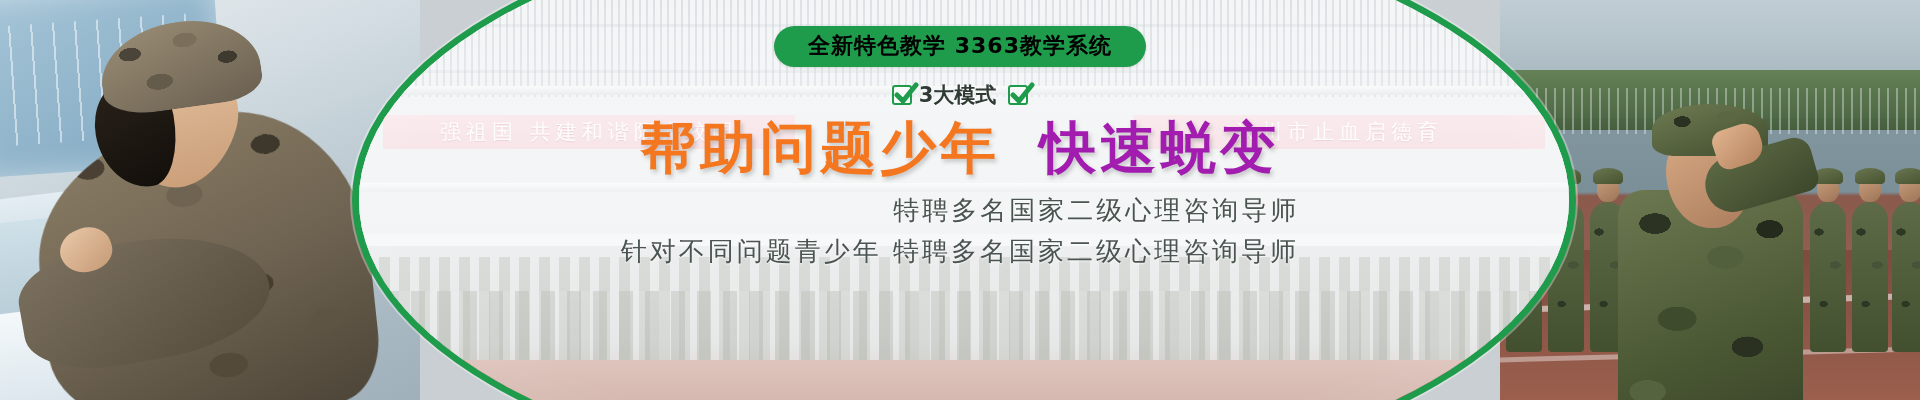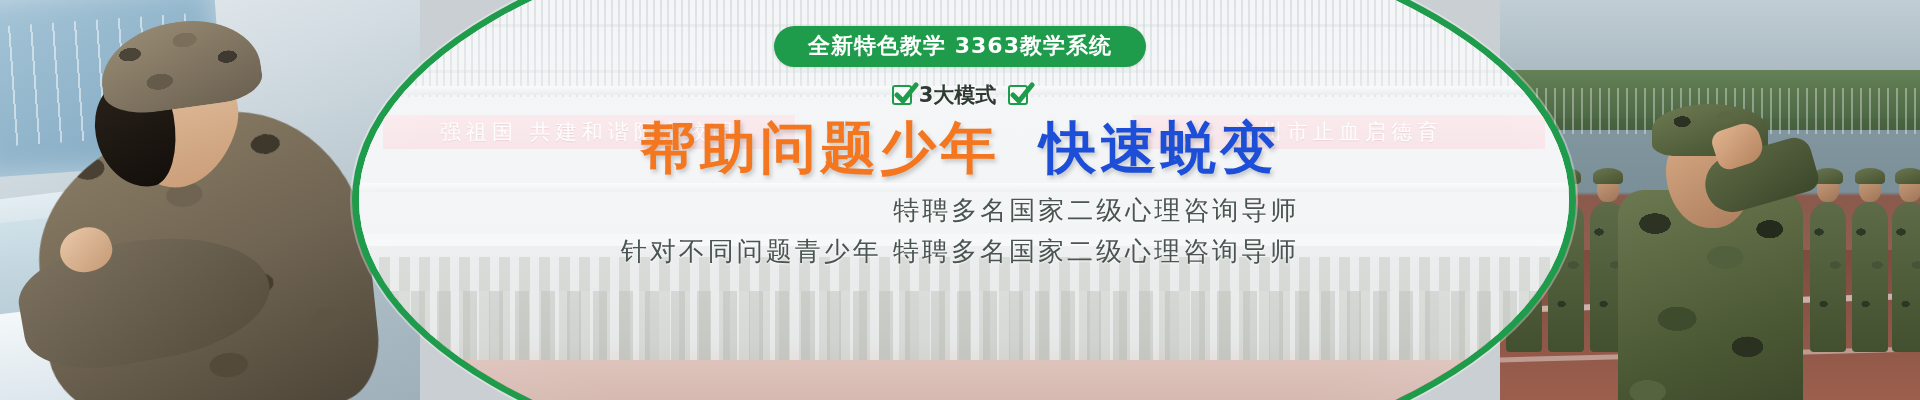--- a/index.html
+++ b/index.html
@@ -265,21 +265,21 @@
 
   
   .content {
     position:absolute; left:0; top:0; width:1920px; height:400px;
     display:flex; flex-direction:column; align-items:center;
     padding-top:26px;
   }
 
   .pill {
     background:#1e9c4b;
-    color:#ffffff;
+    color:#000000;
     border-radius:40px;
     padding:8px 34px 9px;
     font-size:22px;
     font-weight:bold;
     letter-spacing:1px;
     white-space:nowrap;
     line-height:1.1;
     box-shadow:0 1px 3px rgba(0,0,0,.12);
   }
 
@@ -307,21 +307,21 @@
     white-space:nowrap;
   }
   .hl-part {
     font-size:56px;
     font-weight:bold;
     letter-spacing:4px;
     line-height:1.02;
     text-shadow:2px 3px 4px rgba(90,90,90,.30);
   }
   .hl-orange { color:#f4761f; }
-  .hl-green  { color:#1d4ed8; }
+  .hl-green  { color:#a21caf; }
 
   .sub {
     margin-top:14px;
     text-align:right;
   }
   .sub-line {
     font-size:26px;
     color:#4a5450;
     letter-spacing:3px;
     line-height:1.58;

